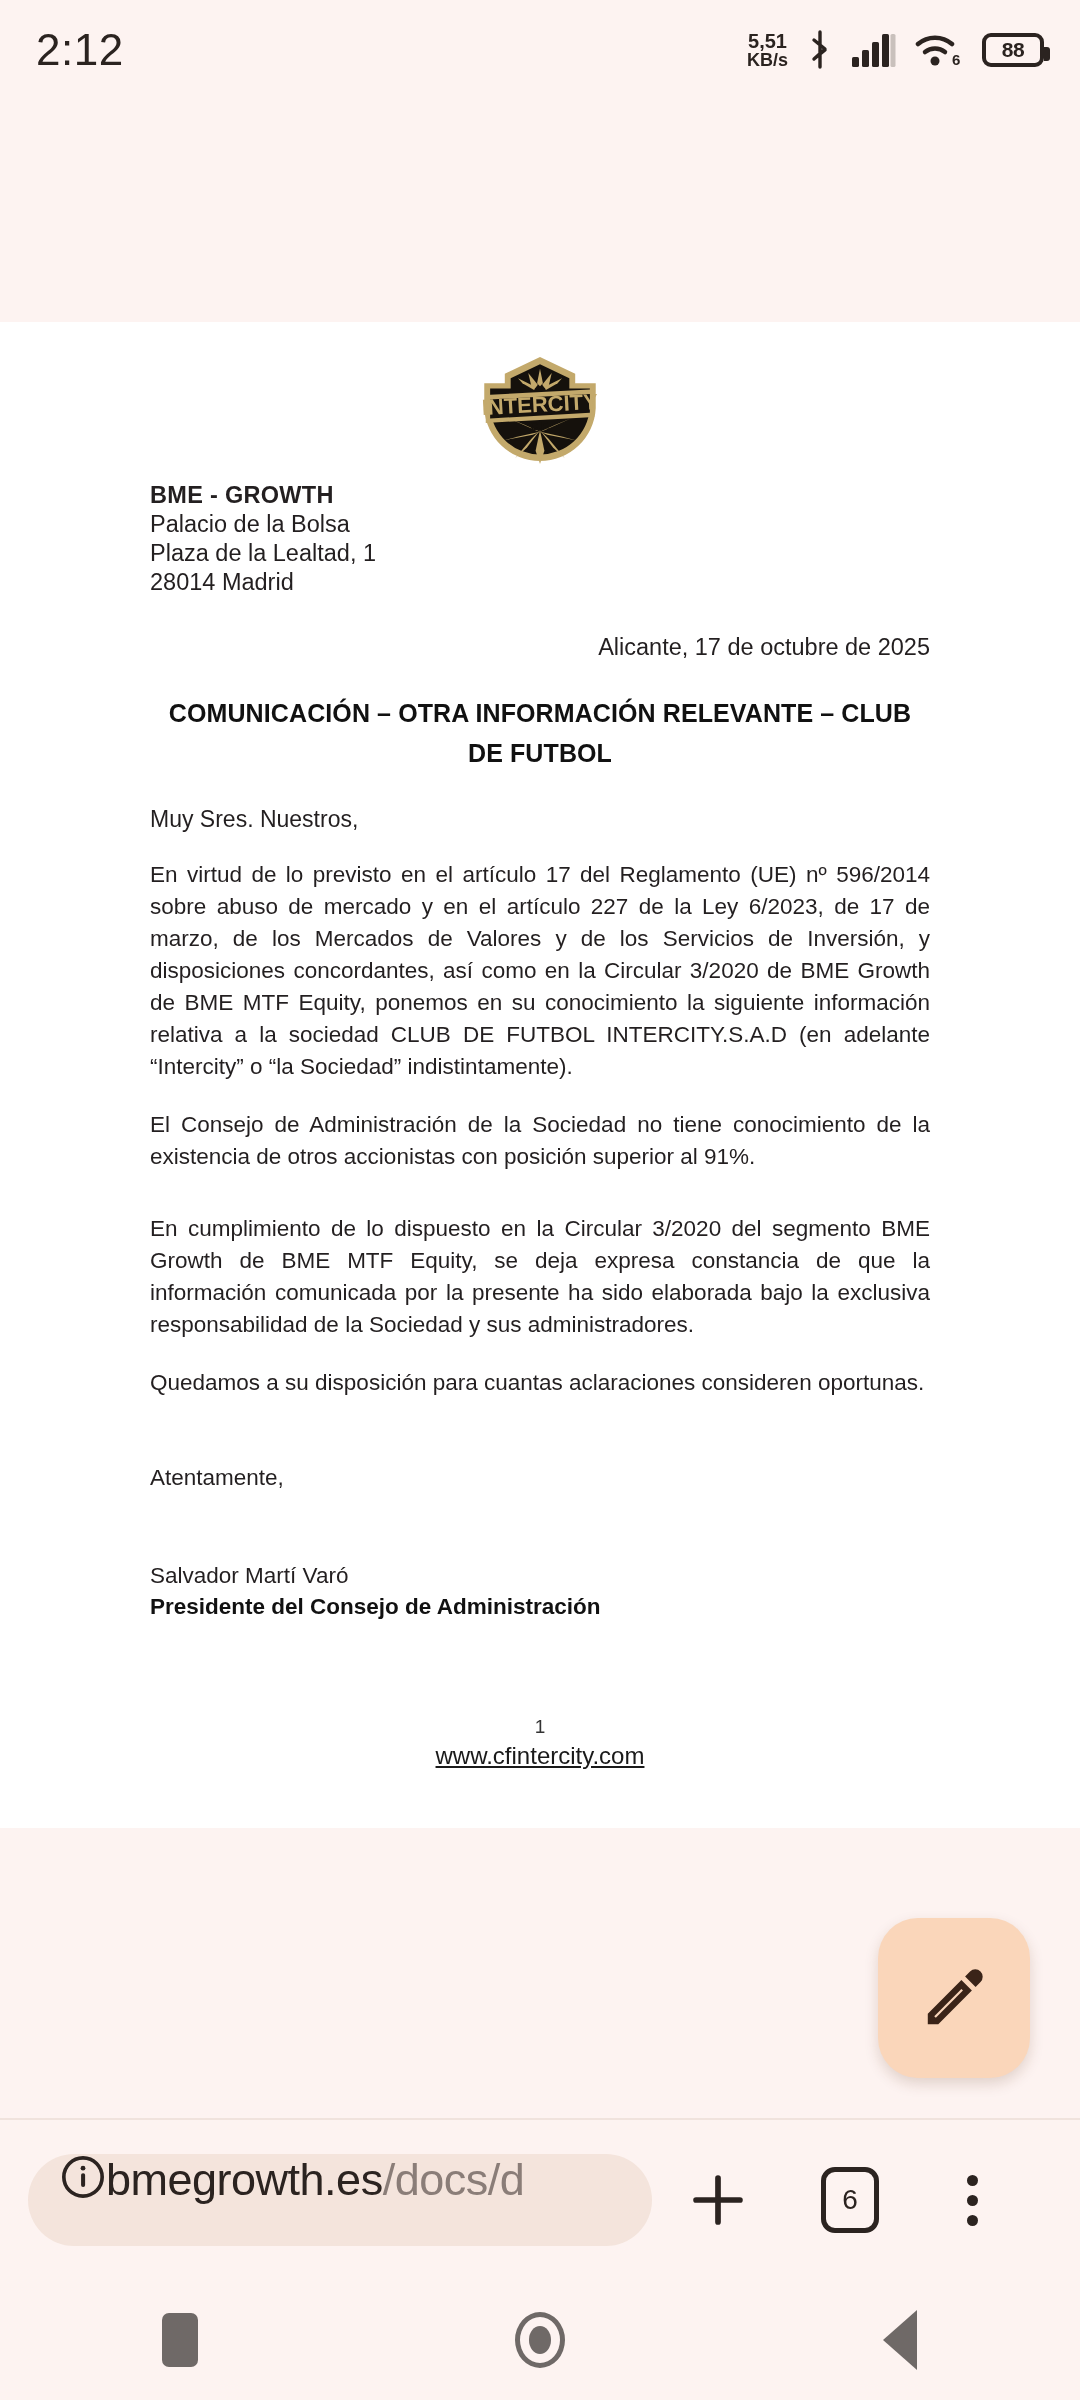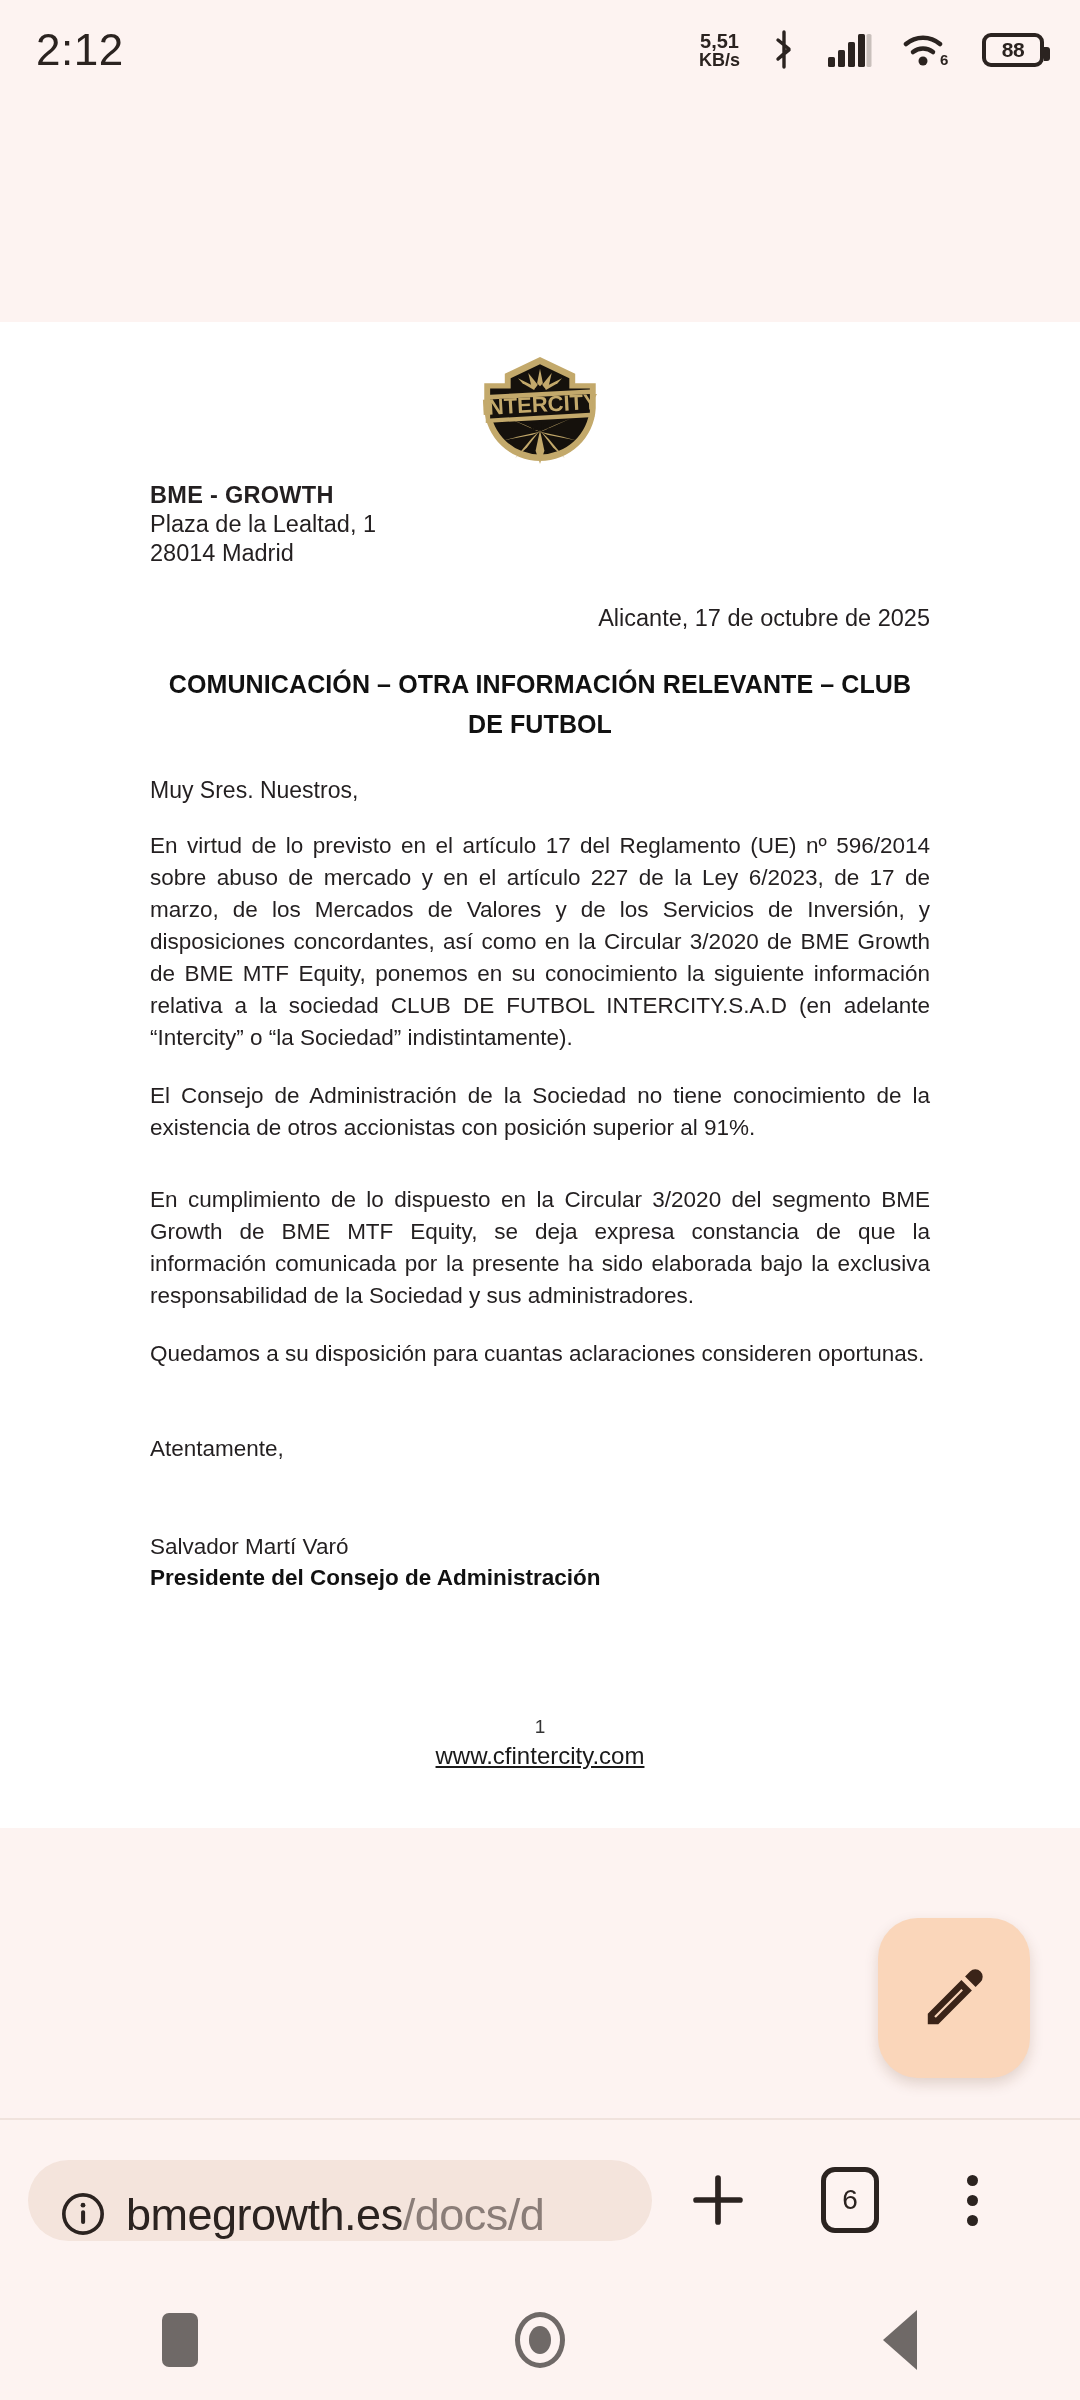--- a/index.html
+++ b/index.html
@@ -11,21 +11,21 @@
   }
   #screen { position:relative; width:1080px; height:2400px; background:#FDF3F1; }
 
   
   .statusbar {
     position:absolute; top:0; left:0; width:1080px; height:100px;
     display:flex; align-items:center; justify-content:space-between;
     padding:16px 36px; background:#FDF3F1;
   }
   .status-clock { font-size:44px; color:#2b2320; letter-spacing:0.5px; }
-  .status-right { display:flex; align-items:center; gap:31px; }
+  .status-right { display:flex; align-items:center; gap:19px; }
   .netspeed { display:flex; flex-direction:column; align-items:center;
               line-height:1.0; font-size:20px; color:#2b2320; font-weight:600; }
   .netspeed span:last-child { font-size:18px; }
   .bt-icon svg, .sig-icon svg, .wifi-icon svg { display:block; }
   .battery {
     position:relative; width:62px; height:34px; border:4px solid #2b2320;
     border-radius:9px; display:flex; align-items:center; justify-content:center;
   }
   .battery::after {
     content:""; position:absolute; right:-10px; top:10px;
@@ -79,22 +79,22 @@
   }
 
   
   .browser-divider { position:absolute; top:2118px; left:0; width:1080px;
                      height:2px; background:#F0E3DD; }
   .browser-bar {
     position:absolute; top:2120px; left:0; width:1080px; height:160px;
     background:#FDF3F1; display:flex; align-items:center; padding:0 28px; gap:0;
   }
   .omnibox {
-    width:624px; height:81px; background:#F4E4DC; border-radius:52px;
-    display:flex; align-items:flex-end; padding:0 32px; gap:20px; overflow:hidden;
+    width:624px; height:92px; background:#F4E4DC; border-radius:52px;
+    display:flex; align-items:flex-start; padding:0 32px; overflow:hidden;
   }
   .omnibox .url { font-size:45px; color:#2b2320; white-space:nowrap; letter-spacing:-0.5px; }
   .omnibox .url .dim { color:#8a7d78; }
   .info-icon { flex:0 0 auto; }
   .tb-btn { display:flex; align-items:center; justify-content:center; }
   .plus-btn { width:132px; height:132px; }
   .tabs-btn { width:132px; height:132px; }
   .tabcount {
     width:58px; height:66px; border:5px solid #2b2320; border-radius:14px;
     display:flex; align-items:center; justify-content:center;
@@ -188,20 +188,21 @@
               <path d="M100 106 L128 112 L150 118 L110 110 Z"></path>
               <path d="M100 106 L78 96 L58 88 L94 104 Z"></path>
               <path d="M100 106 L122 96 L142 88 L106 104 Z"></path>
             </g>
             <text x="100" y="103" text-anchor="middle" font-family="Liberation Sans, sans-serif" font-size="15" font-weight="bold" fill="#15110C">C.F.</text>
           </svg>
         </div>
 
         <div class="addr">
           <div class="b">BME - GROWTH</div>
+          <div>Palacio de la Bolsa</div>
           <div>Plaza de la Lealtad, 1</div>
           <div>28014 Madrid</div>
         </div>
 
         <div class="date-line">Alicante, 17 de octubre de 2025</div>
 
         <div class="doc-title">
           <div>COMUNICACIÓN – OTRA INFORMACIÓN RELEVANTE – CLUB DE FUTBOL</div>
         </div>
 

